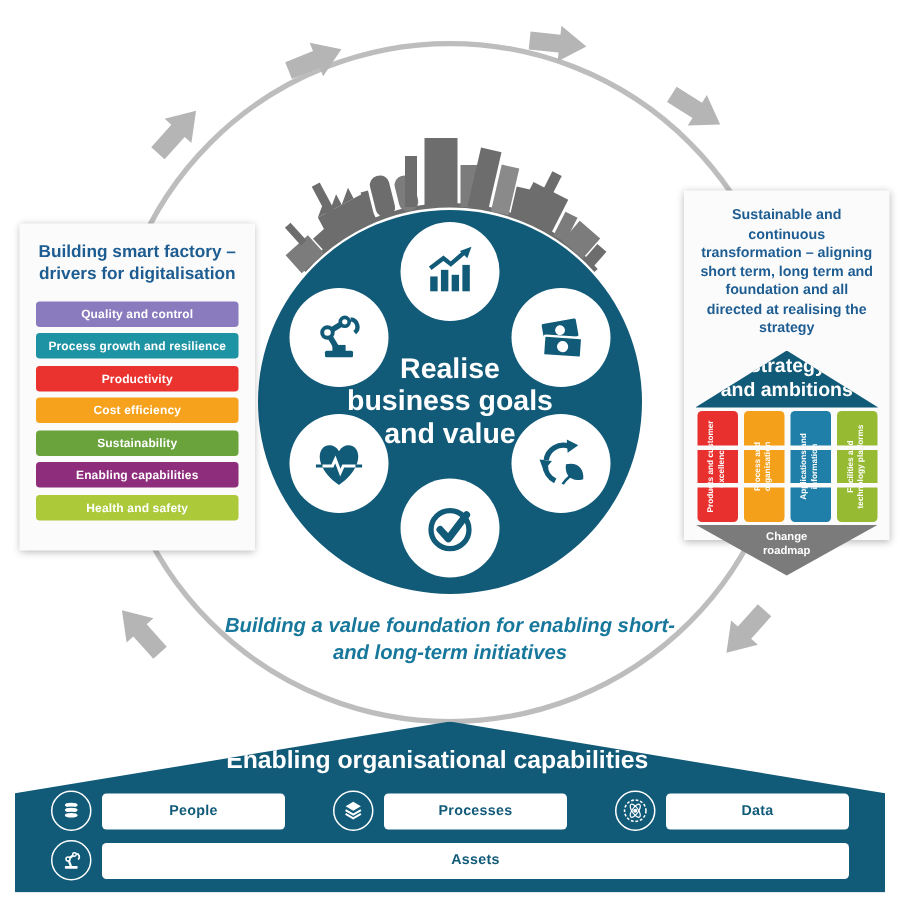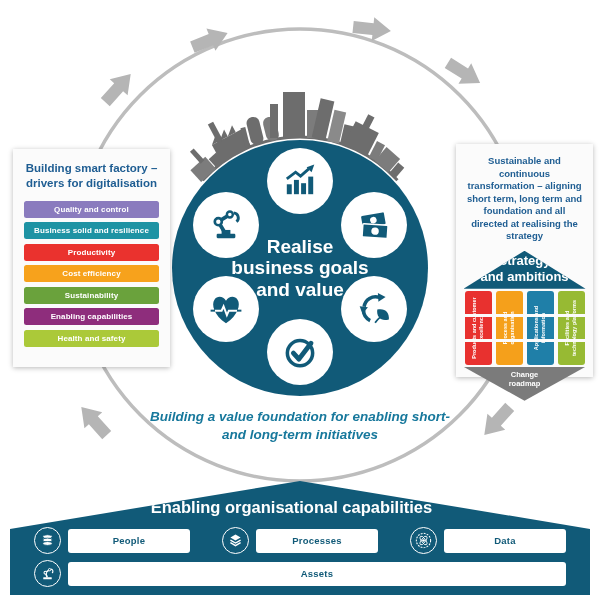--- a/index.html
+++ b/index.html
@@ -13,21 +13,21 @@
   
   #hub{position:absolute;left:172px;top:140px;width:256px;height:256px;border-radius:50%;background:#115a78;}
   #hub-text{position:absolute;inset:0;display:flex;align-items:center;justify-content:center;text-align:center;
     color:#fff;font-weight:bold;font-size:19px;line-height:1.12;padding:0 56px;}
   .icon-bubble{position:absolute;width:66px;height:66px;border-radius:50%;background:#fff;
     display:flex;align-items:center;justify-content:center;}
 
   
   .card{position:absolute;background:#fbfbfb;box-shadow:0 1px 5px rgba(0,0,0,.28);padding:10px 11px;}
   #left-card{left:13px;top:149px;width:157px;height:218px;}
-  #right-card{left:456px;top:144px;width:137px;height:233px;padding:10px 6px;}
+  #right-card{left:456px;top:127px;width:137px;height:233px;padding:10px 6px;}
   .card-title{color:#1e5d92;font-weight:bold;text-align:center;}
   #left-card .card-title{font-size:11.5px;line-height:1.3;margin:2px 0 10px;}
   #right-card .card-title{font-size:9.5px;line-height:1.32;margin:1px 4px 8px;}
   .driver-bar{height:17px;border-radius:2.5px;margin-bottom:4.5px;display:flex;align-items:center;justify-content:center;
     color:#fff;font-weight:bold;font-size:8px;letter-spacing:.1px;}
 
   
   #mini{width:122px;margin:0 auto;position:relative;}
   #mini-roof{width:122px;height:38px;background:#115a78;clip-path:polygon(50% 0,100% 100%,0 100%);
     display:flex;align-items:flex-end;justify-content:center;}
@@ -185,21 +185,21 @@
       <svg width="44" height="44" viewBox="0 0 40 40">
         <circle cx="20" cy="21" r="11.5" stroke="#115a78" stroke-width="3.2" fill="none"></circle>
         <path d="M14,21 L19,26.5 L30,12" stroke="#115a78" stroke-width="4.4" fill="none" stroke-linecap="round" stroke-linejoin="round"></path>
       </svg>
     </div>
   </div>
 
   <div id="left-card" class="card">
     <div class="card-title">Building smart factory – drivers for digitalisation</div>
     <div class="driver-bar" style="background-color: rgb(138, 123, 190);">Quality and control</div>
-    <div class="driver-bar" style="background-color: rgb(30, 147, 164);">Business solid and resilience</div>
+    <div class="driver-bar" style="background-color: rgb(30, 147, 164);">Process growth and resilience</div>
     <div class="driver-bar" style="background-color: rgb(234, 50, 46);">Productivity</div>
     <div class="driver-bar" style="background-color: rgb(247, 162, 28);">Cost efficiency</div>
     <div class="driver-bar" style="background-color: rgb(106, 162, 60);">Sustainability</div>
     <div class="driver-bar" style="background-color: rgb(142, 45, 124);">Enabling capabilities</div>
     <div class="driver-bar" style="background-color: rgb(171, 201, 57);">Health and safety</div>
   </div>
 
   <div id="right-card" class="card">
     <div class="card-title">Sustainable and continuous transformation – aligning short term, long term and foundation and all directed at realising the strategy</div>
     <div id="mini">

